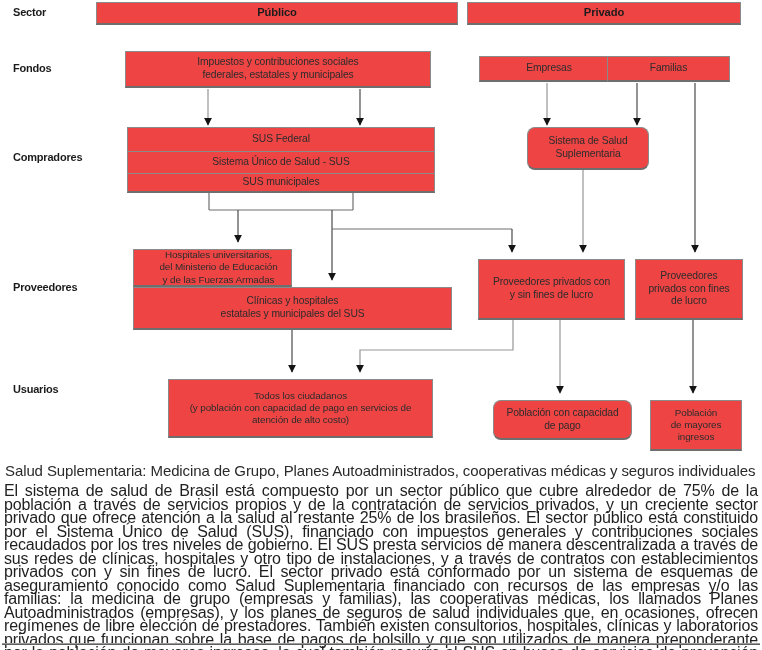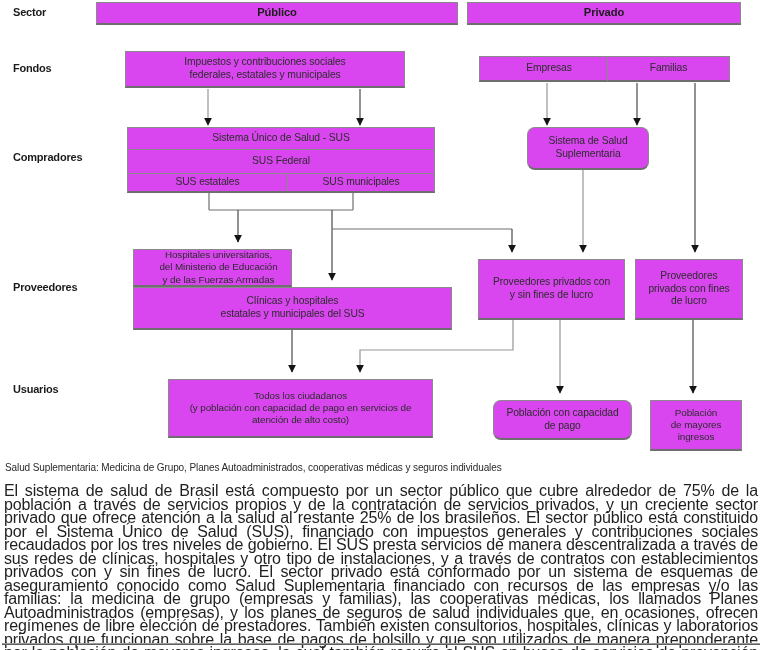--- a/index.html
+++ b/index.html
@@ -13,21 +13,21 @@
   }
   .row-label{
     position:absolute;
     font-size:11px;
     font-weight:bold;
     color:#1b1b1b;
     letter-spacing:-0.2px;
   }
   .box{
     position:absolute;
-    background:#d946ef;
+    background:#ef4444;
     border:1px solid #8a8a8a;
     border-bottom:2px solid #6e6e6e;
     display:flex;
     align-items:center;
     justify-content:center;
     text-align:center;
     font-size:10.3px;
     line-height:1.22;
     color:#2c2c2c;
     white-space:pre-line;
@@ -48,21 +48,21 @@
     display:flex;align-items:center;justify-content:center;flex:1;
   }
   .sus-split .cell.left{border-right:1px solid #8a8a8a;flex:0 0 159px;}
   .small{font-size:9.9px;}
   svg.wires{position:absolute;left:0;top:0;z-index:1;}
   .ln-light{stroke:#969696;stroke-width:1.2;fill:none;}
   .ln-dark{stroke:#4a4a4a;stroke-width:1.2;fill:none;}
   .ln-mid{stroke:#6f6f6f;stroke-width:1.2;fill:none;}
   .footnote{
     position:absolute;left:5px;top:462px;width:752px;
-    font-size:10px;color:#2a2a2a;letter-spacing:-0.1px;
+    font-size:15px;color:#2a2a2a;letter-spacing:-0.1px;
   }
   .bodytext{
     position:absolute;left:4px;top:484px;width:754px;
     font-size:16px;line-height:13.5px;color:#1f1f1f;
     text-align:justify;letter-spacing:-0.15px;
   }
   .bottom-rule{
     position:absolute;left:2px;top:643px;width:758px;height:0;
     border-top:1px solid #9a9a9a;border-bottom:1px solid #5f5f5f;
   }
@@ -109,30 +109,29 @@
 
   <div class="row-label" style="left:13px;top:6px;">Sector</div>
   <div class="row-label" style="left:13px;top:62px;">Fondos</div>
   <div class="row-label" style="left:13px;top:151px;">Compradores</div>
   <div class="row-label" style="left:13px;top:281px;">Proveedores</div>
   <div class="row-label" style="left:13px;top:383px;">Usuarios</div>
 
   <div class="box header" style="left:96px;top:2px;width:362px;height:23px;">Público</div>
   <div class="box header" style="left:467px;top:2px;width:274px;height:23px;">Privado</div>
 
-  <div class="box" style="left:125px;top:51px;width:280px;height:37px;">Impuestos y contribuciones sociales
+  <div class="box" style="left:125px;top:51px;width:306px;height:37px;">Impuestos y contribuciones sociales
 federales, estatales y municipales</div>
   <div class="box" style="left:479px;top:56px;width:140px;height:26px;">Empresas</div>
   <div class="box" style="left:607px;top:56px;width:123px;height:26px;">Familias</div>
 
   <div class="box sus" style="left:127px;top:127px;width:308px;height:66px;">
+    <div class="sus-row r2">SUS Federal</div>
     <div class="sus-row r1">Sistema Único de Salud - SUS</div>
-    <div class="sus-row r2">SUS Federal</div>
     <div class="sus-split">
-      <div class="cell left">SUS estatales</div>
       <div class="cell">SUS municipales</div>
     </div>
   </div>
   <div class="box" style="left:527px;top:127px;width:122px;height:43px;border-radius:8px;">Sistema de Salud
 Suplementaria</div>
 
   <div class="box small" style="left:133px;top:249px;width:159px;height:38px;z-index:3;padding-left:12px;">Hospitales universitarios,
 del Ministerio de Educación
 y de las Fuerzas Armadas</div>
   <div class="box" style="left:133px;top:287px;width:319px;height:43px;">Clínicas y hospitales

